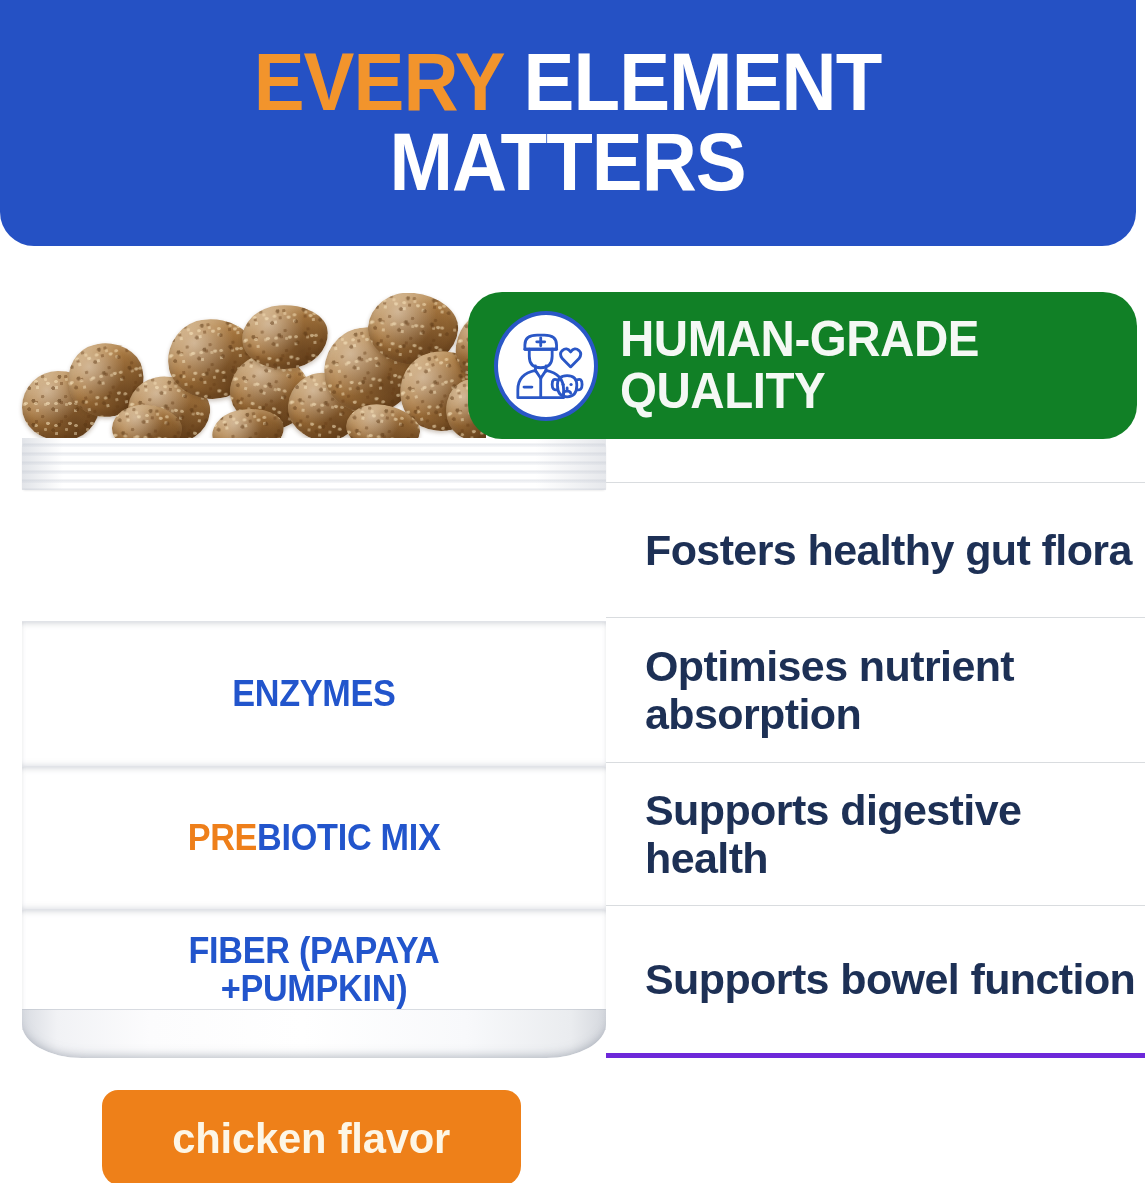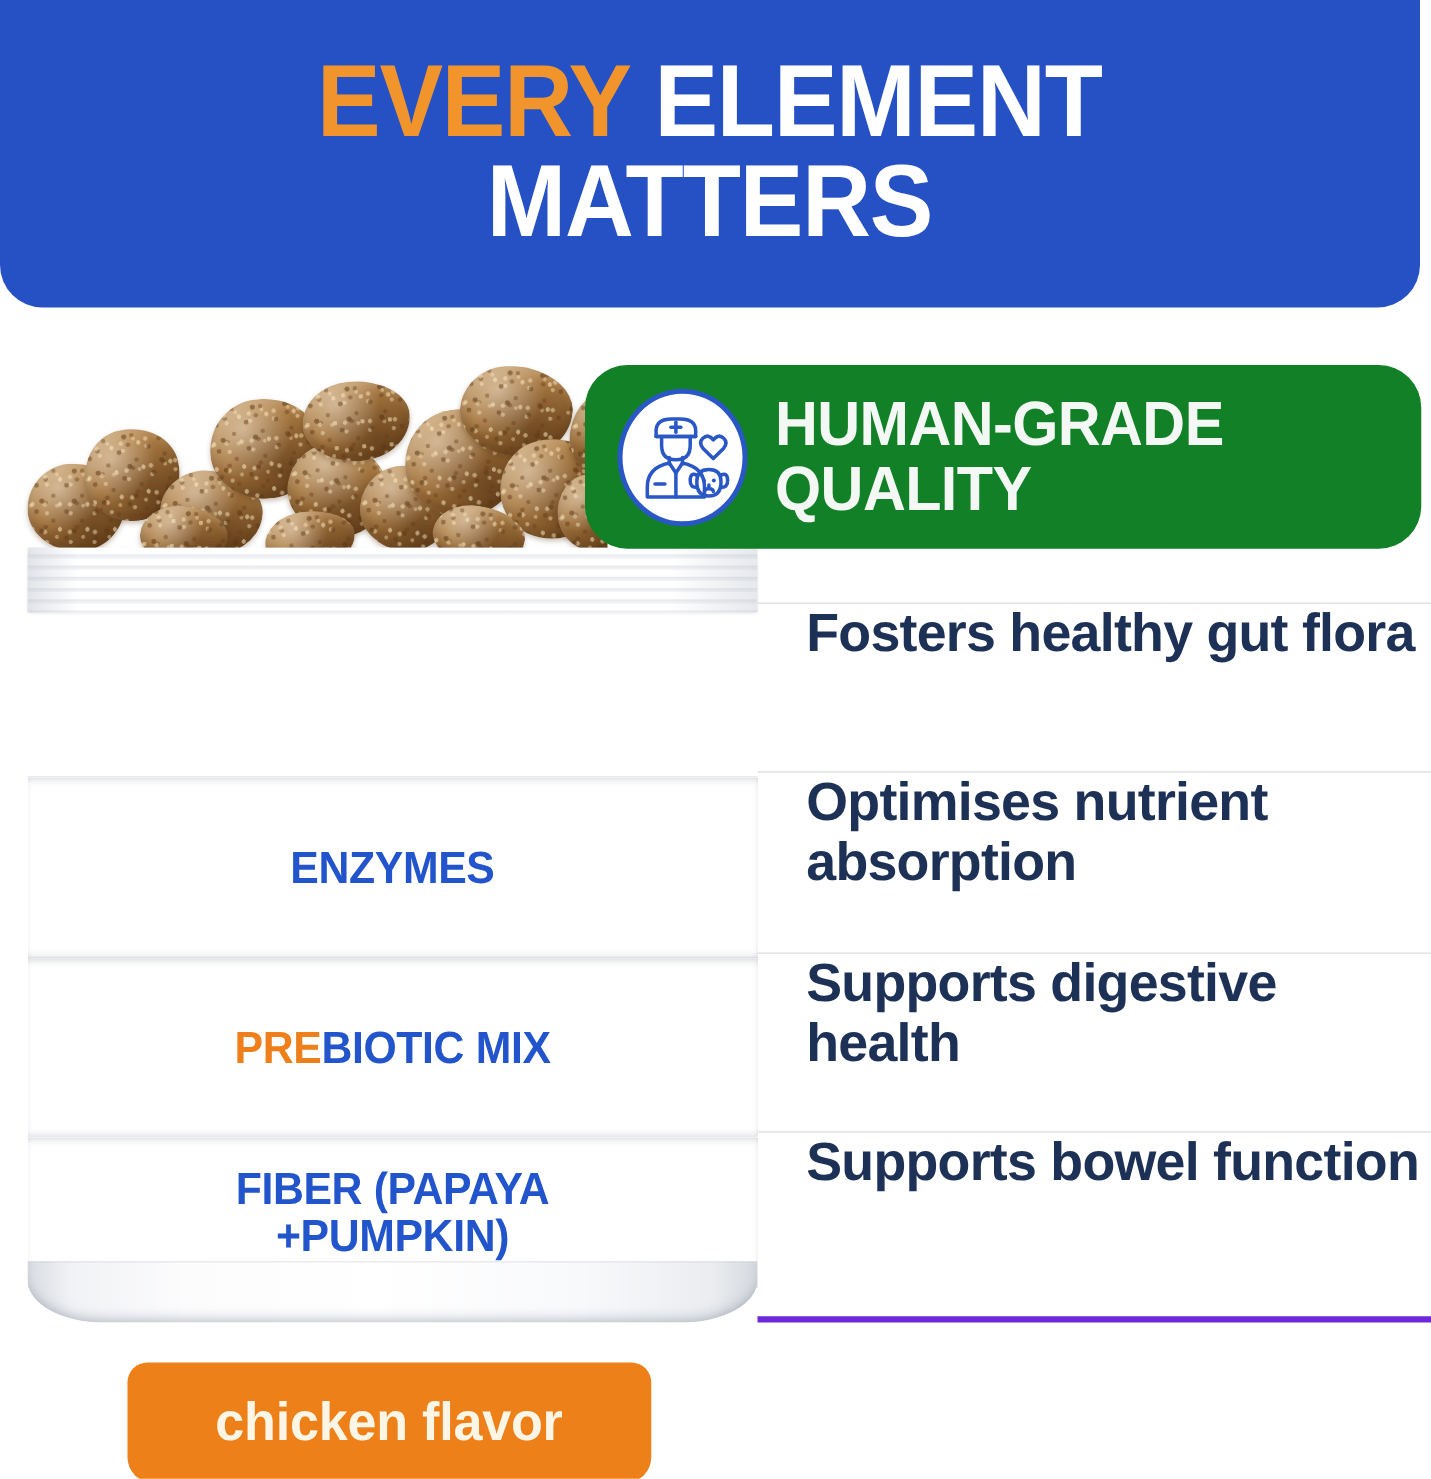--- a/index.html
+++ b/index.html
@@ -214,20 +214,21 @@
     top: 482px;
     width: 539px;
     height: 576px;
   }
   .desc-row {
     position: absolute;
     left: 0;
     width: 539px;
     border-top: 1px solid #d9dcdf;
     display: flex;
+    align-items: center;
   }
   .desc-row.last-line { border-bottom: 5px solid #6d28d9; }
   .desc-text {
     padding-left: 39px;
     padding-right: 4px;
     font-weight: bold;
     font-size: 43px;
     line-height: 1.12;
     color: #1d3055;
     letter-spacing: -0.6px;

